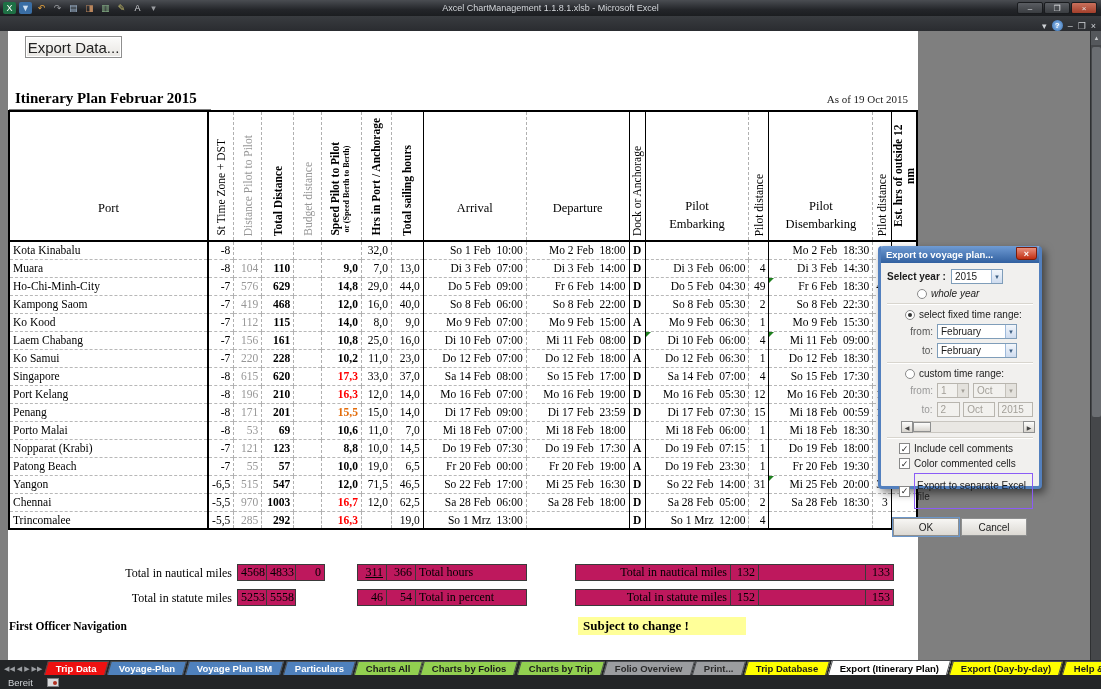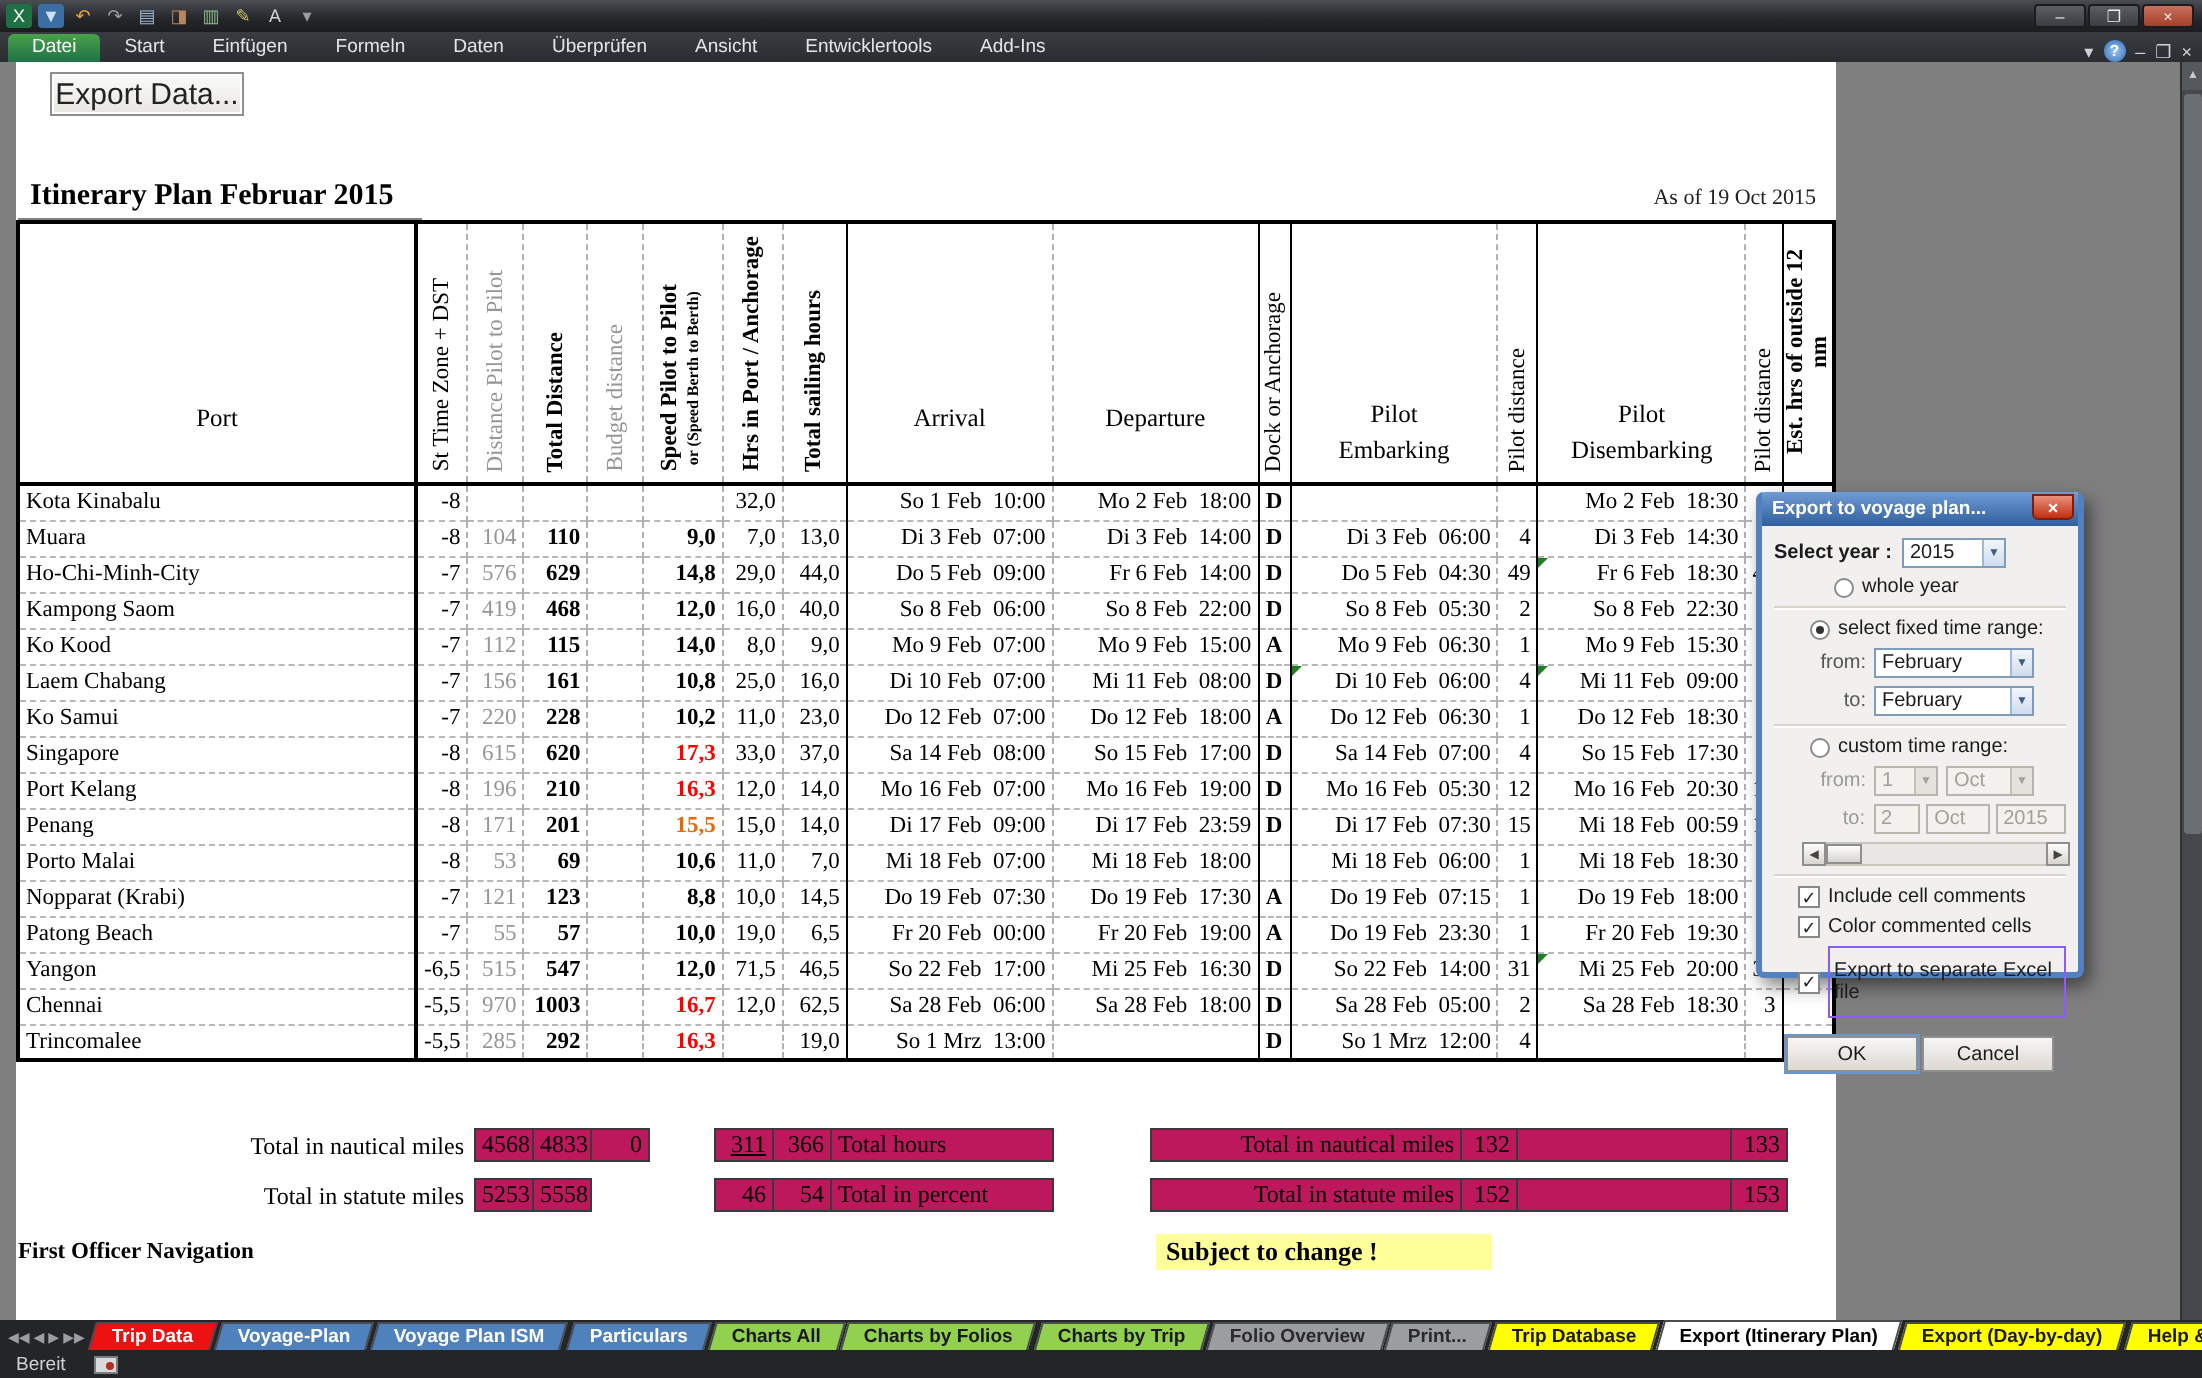--- a/index.html
+++ b/index.html
@@ -158,39 +158,29 @@
         <span class="qat-ico" style="background: rgb(58, 110, 165); color: rgb(207, 224, 242);">▼</span>
         <span class="qat-ico" style="color: rgb(232, 163, 61);">↶</span>
         <span class="qat-ico" style="color: rgb(154, 157, 161);">↷</span>
         <span class="qat-ico" style="color: rgb(159, 182, 206);">▤</span>
         <span class="qat-ico" style="color: rgb(185, 133, 92);">◨</span>
         <span class="qat-ico" style="color: rgb(143, 188, 143);">▥</span>
         <span class="qat-ico" style="color: rgb(201, 192, 106);">✎</span>
         <span class="qat-ico" style="color: rgb(208, 211, 214);">A</span>
         <span class="qat-ico" style="color: rgb(154, 157, 161);">▾</span>
       </div>
+    <div class="win-title">Axcel ChartManagement 1.1.8.1.xlsb - Microsoft Excel</div>
     <div class="win-btns">
       <div class="win-btn">–</div>
       <div class="win-btn">❐</div>
       <div class="win-btn close">×</div>
     </div>
   </div>
 
   <div class="ribbonbar">
-    <div id="ribbon-tabs" style="display:flex; align-items:flex-end;">
-        <span class="rtab rtab-file">Datei</span>
-        <span class="rtab">Start</span>
-        <span class="rtab">Einfügen</span>
-        <span class="rtab">Formeln</span>
-        <span class="rtab">Daten</span>
-        <span class="rtab">Überprüfen</span>
-        <span class="rtab">Ansicht</span>
-        <span class="rtab">Entwicklertools</span>
-        <span class="rtab">Add-Ins</span>
-      </div>
     <div class="ribbon-right">
       <span class="rb-ico">▾</span>
       <span class="help-ico">?</span>
       <span class="rb-ico">–</span>
       <span class="rb-ico">❐</span>
       <span class="rb-ico">×</span>
     </div>
   </div>
 
   <div class="workarea">
@@ -586,21 +576,21 @@
       <div class="dlg-close">×</div>
     </div>
     <div class="dlg-body">
       <div class="dlg-row">
         <span class="lbl-b">Select year :</span>
         <div class="win-select" style="width:52px; margin-left:5px;">
           <span class="val">2015</span>
           <span class="dd">▼</span>
         </div>
       </div>
-      <div class="dlg-row" style="padding-left:30px;">
+      <div class="dlg-row" style="padding-left:30px;font-style:italic;">
         <span class="radio"></span>
         <span>whole year</span>
       </div>
       <div class="dlg-sep"></div>
       <div class="dlg-row" style="padding-left:18px;">
         <span class="radio sel"></span>
         <span>select fixed time range:</span>
       </div>
       <div class="dlg-row" style="padding-left:20px;">
         <span style="width:26px; text-align:right; margin-right:4px; color:#555;">from:</span>

